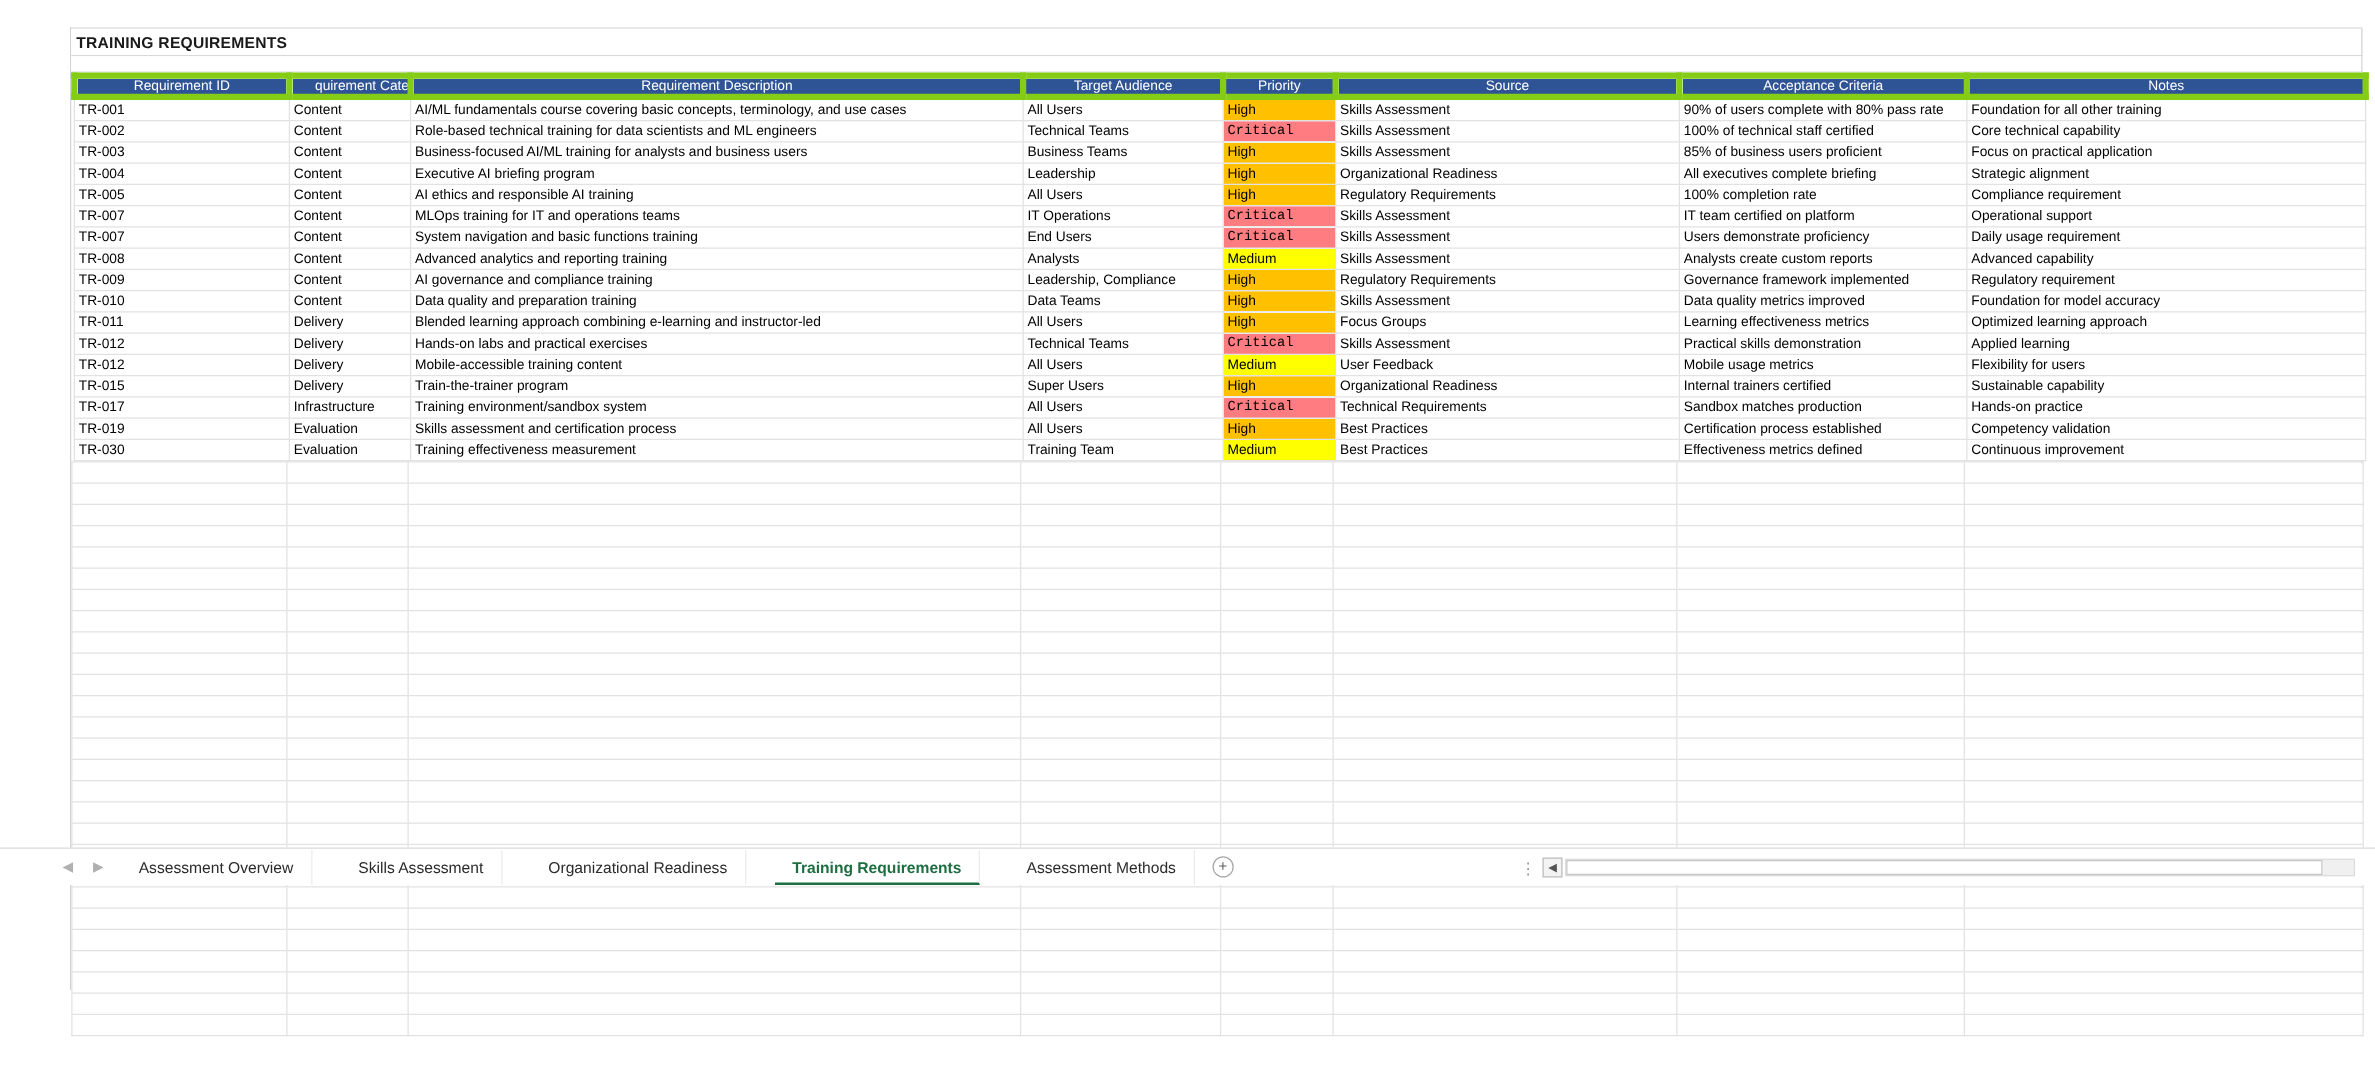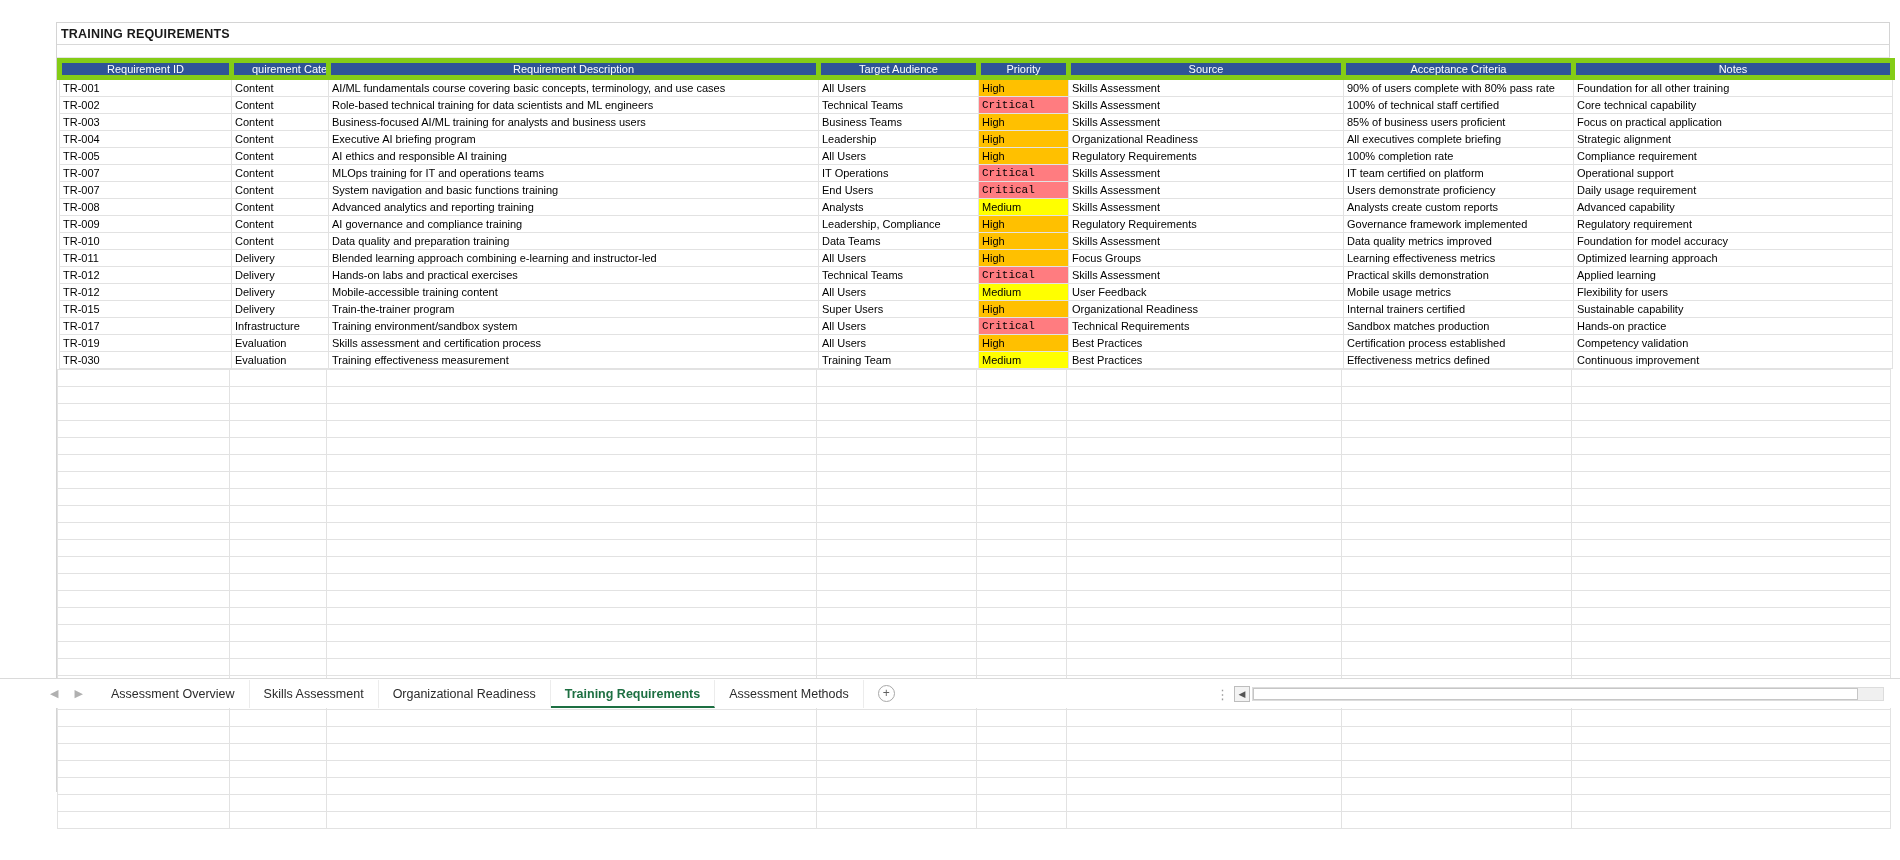--- a/index.html
+++ b/index.html
@@ -673,21 +673,21 @@
           </tbody>
       </table>
     </div>
   </div>
 
   <div class="tabbar">
     <div class="nav-arrows">
       <span>◀</span>
       <span>▶</span>
     </div>
-    <div id="tabs" style="display:flex;align-items:flex-end;">
+    <div id="tabs" style="display:flex;align-items:flex-end;gap:23px;">
         <div class="tab">Assessment Overview</div>
         <div class="tab">Skills Assessment</div>
         <div class="tab">Organizational Readiness</div>
         <div class="tab active">Training Requirements</div>
         <div class="tab">Assessment Methods</div>
       </div>
     <div class="add-sheet">+</div>
   </div>
 
   <div class="hscroll">

